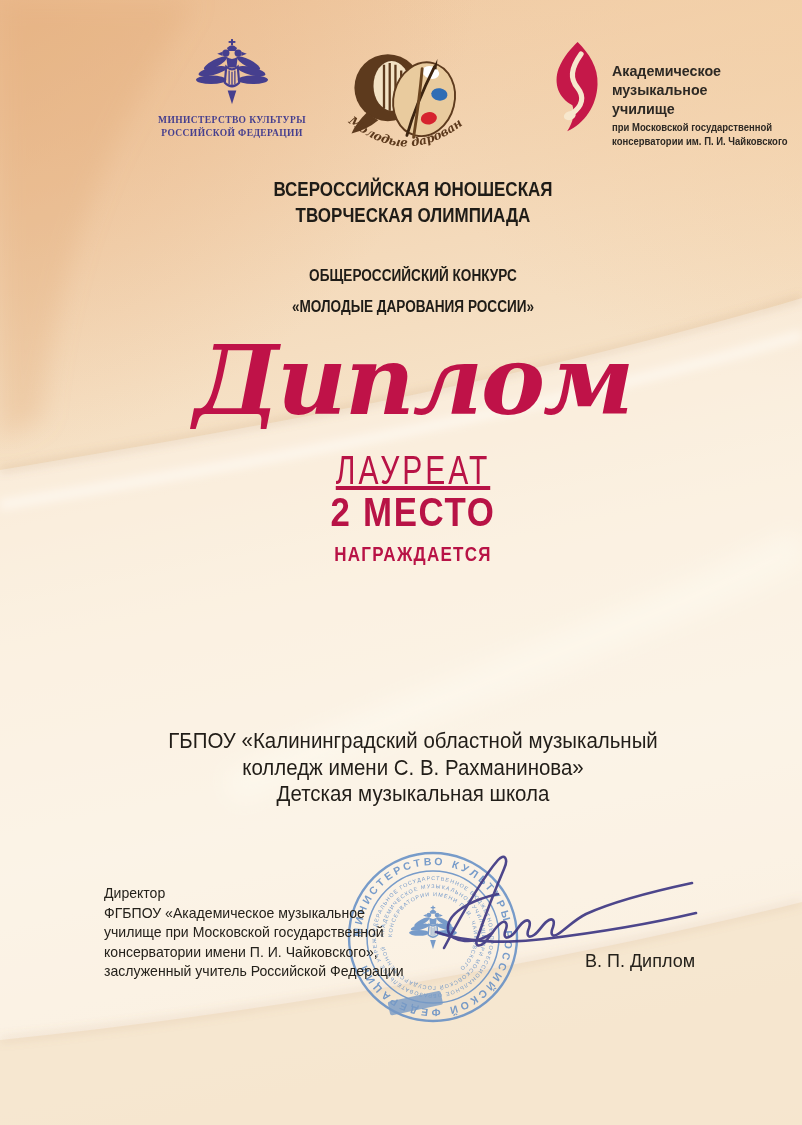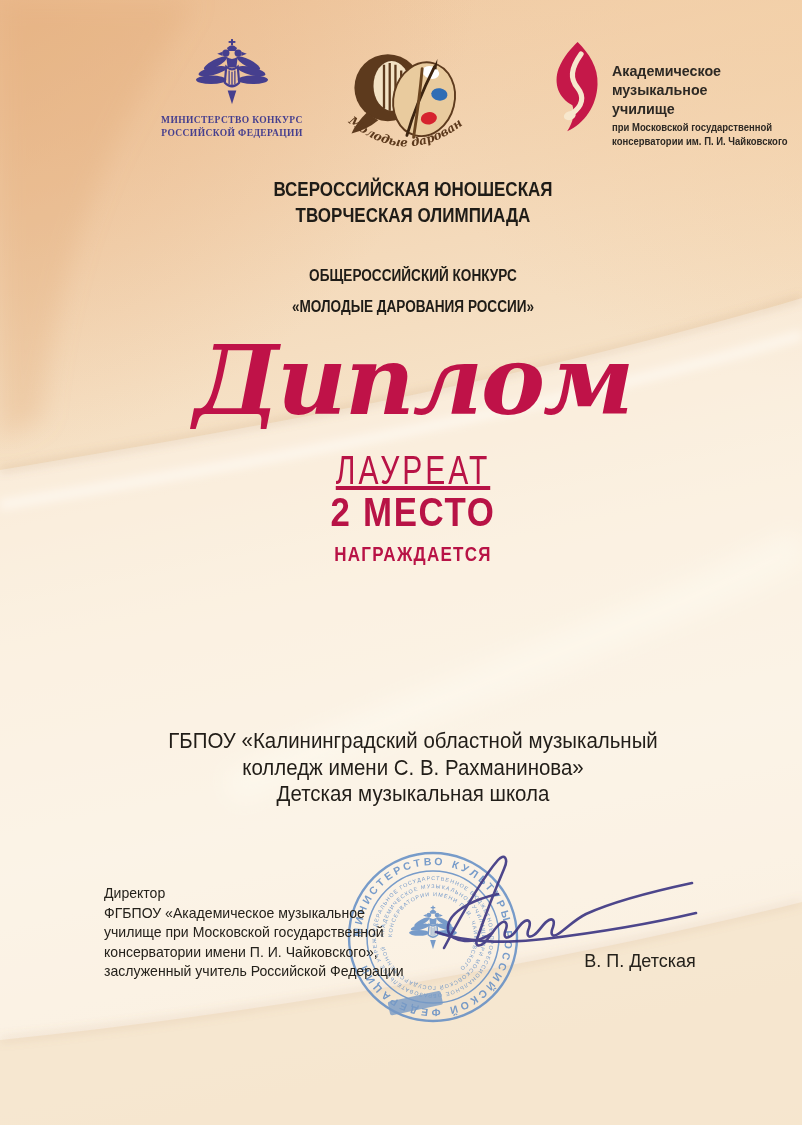--- a/index.html
+++ b/index.html
@@ -104,21 +104,21 @@
         <path d="M46,45 V64 M50,47 V66 M54,45 V64" stroke-width="1.8"></path>
       </g>
     </symbol>
   </svg>
 
   <div class="abs" style="left:137px;top:38px;width:190px;text-align:center;">
     <svg width="74" height="72" viewBox="0 0 100 100" style="color:#463f8e">
         <use href="#eagle"></use>
       </svg>
     <div class="ministry-caption">
-      <div>МИНИСТЕРСТВО КОНКУРС</div>
+      <div>МИНИСТЕРСТВО КУЛЬТУРЫ</div>
       <div>РОССИЙСКОЙ ФЕДЕРАЦИИ</div>
     </div>
   </div>
 
   <svg class="abs" width="134" height="126" viewBox="0 0 140 132" style="left:338px;top:40px;">
     <defs>
         <path id="arcText" d="M8,84 Q70,138 134,86"></path>
       </defs>
     <circle cx="52" cy="50" r="35" fill="#5d3a1d"></circle>
     <path d="M30,76 Q18,88 14,98 Q30,94 42,84 Z" fill="#5d3a1d"></path>
@@ -206,16 +206,16 @@
     <div>заслуженный учитель Российской Федерации</div>
   </div>
 
   <svg class="abs sig-svg" width="295" height="115" viewBox="0 0 295 115">
     <g fill="none" stroke="#3f3884" stroke-width="2.6" stroke-linecap="round" opacity=".92">
       <path d="M20,98 C38,64 60,26 74,10 C80,3 85,8 80,19 C71,40 59,72 53,89 C51,95 54,98 60,93 C67,86 71,77 77,73 C81,70 84,73 82,79 C79,86 81,90 87,86 C93,82 95,74 101,71 C105,69 107,72 105,78 C102,85 104,89 110,85 C116,81 119,73 125,70 C129,68 131,71 129,77 C126,84 128,88 134,84 C142,79 150,70 162,64 C186,53 226,42 268,33"></path>
       <path d="M74,44 C46,50 22,64 24,80 C26,93 52,95 68,83"></path>
       <path d="M12,82 C40,92 80,94 120,89 C170,83 225,74 272,63"></path>
     </g>
   </svg>
-  <div class="abs signer">В. П. Детская</div>
+  <div class="abs signer">В. П. Диплом</div>
 
 
 </div>
 
 </body></html>

